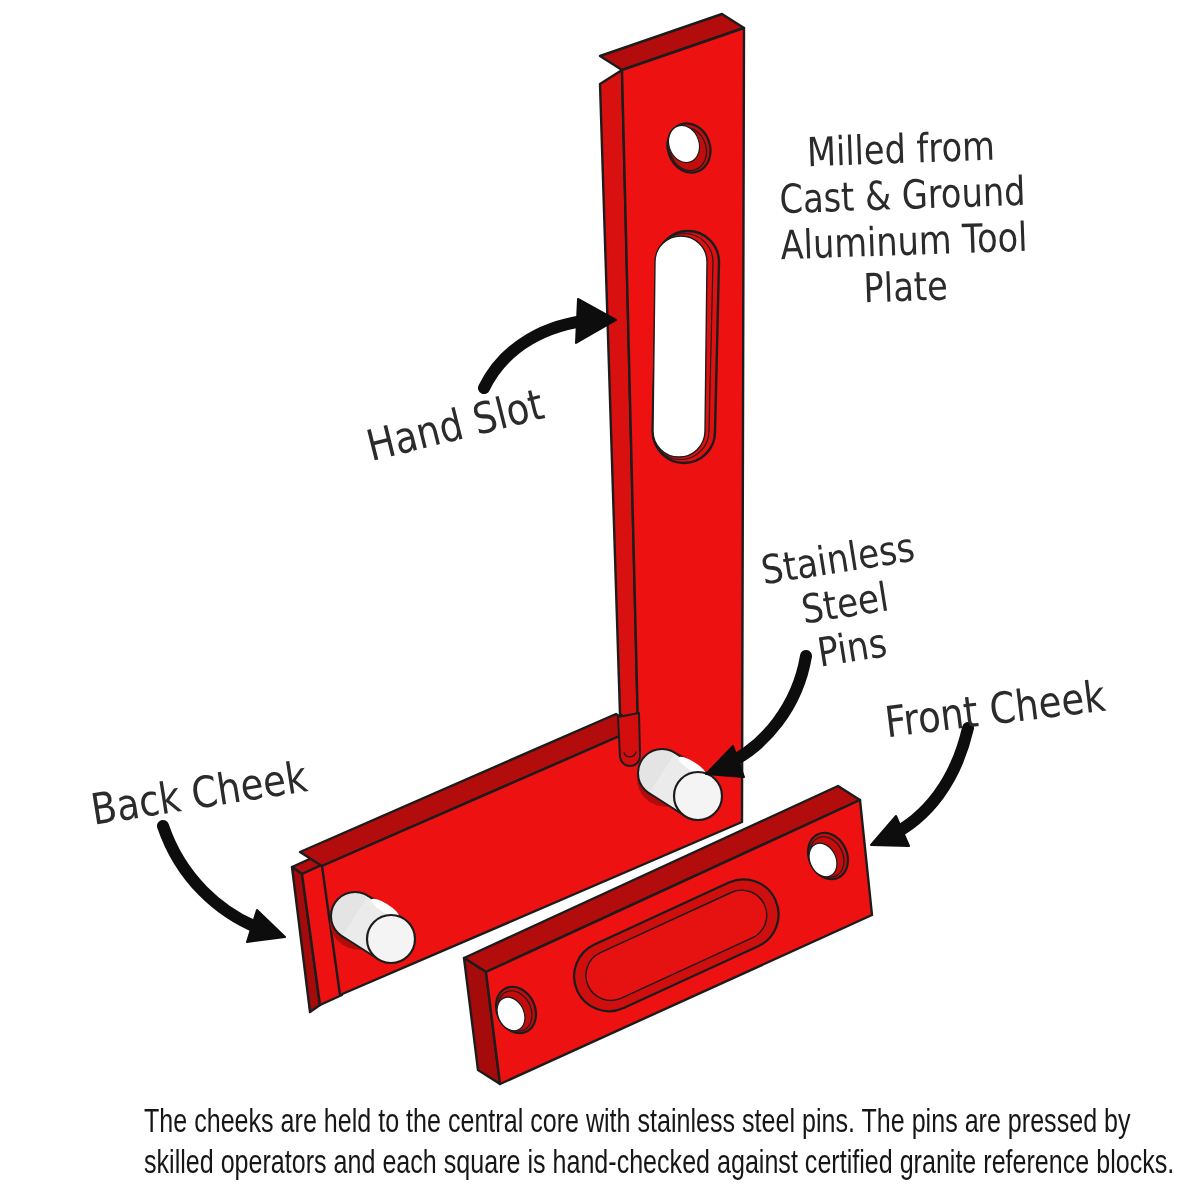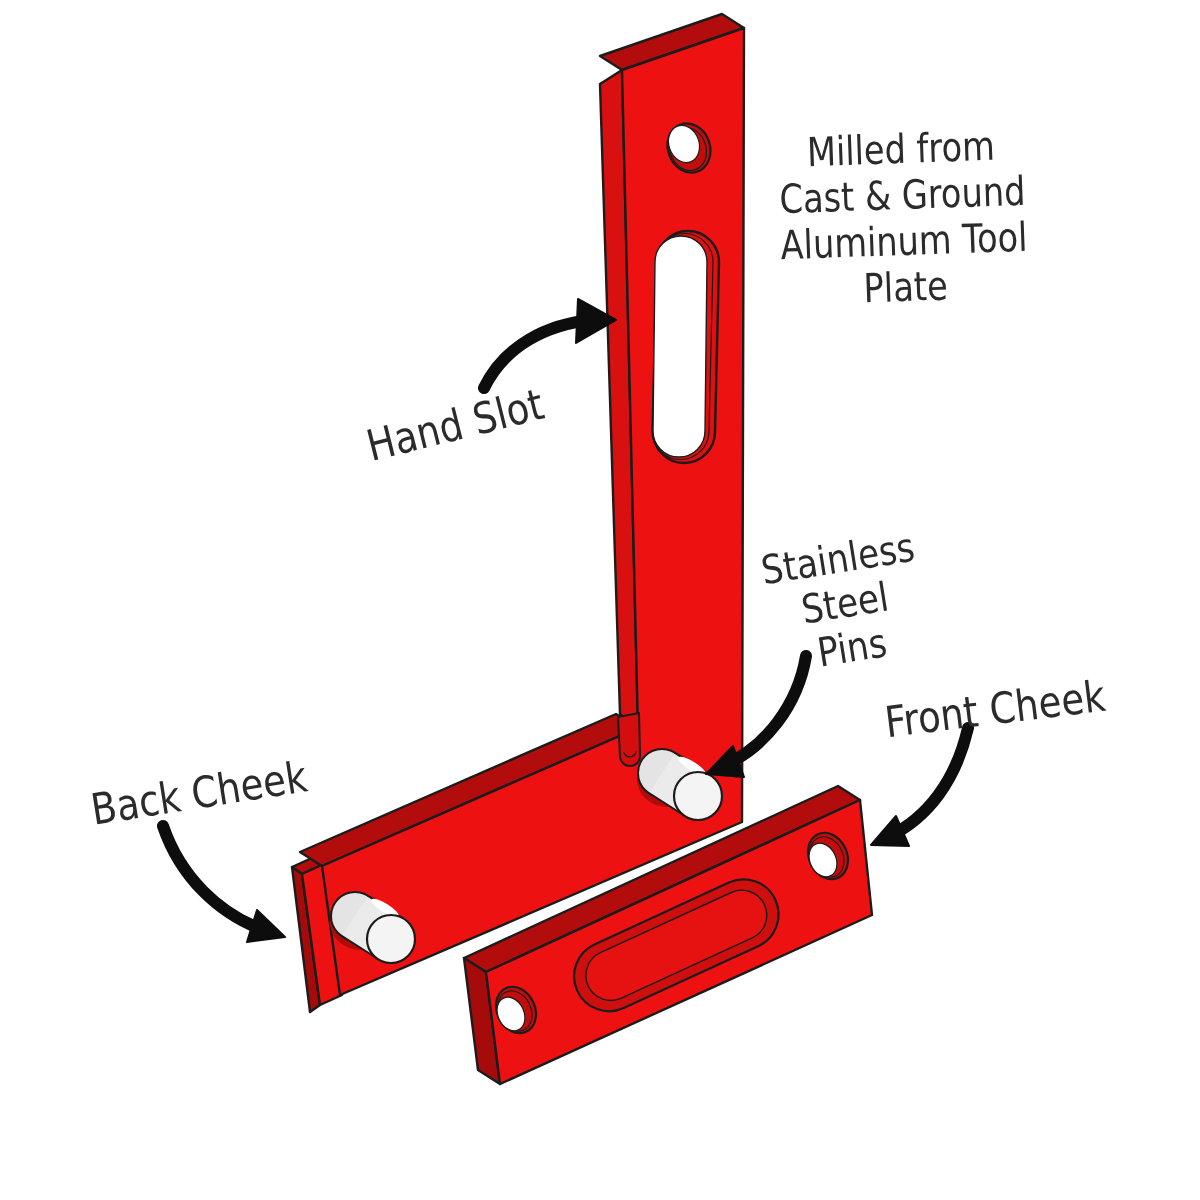--- a/index.html
+++ b/index.html
@@ -135,14 +135,18 @@
   <div class="label" id="label-pins">
     <span class="ln">Stainless</span>
     <span class="ln">Steel</span>
     <span class="ln">Pins</span>
   </div>
 
   <div class="label" id="label-front-cheek">Front Cheek</div>
 
   <div class="label" id="label-back-cheek">Back Cheek</div>
 
+  <div id="caption">
+    <div class="caption-line">The cheeks are held to the central core with stainless steel pins. The pins are pressed by</div>
+    <div class="caption-line">skilled operators and each square is hand-checked against certified granite reference blocks.</div>
+  </div>
 
 </div>
 
 </body></html>

